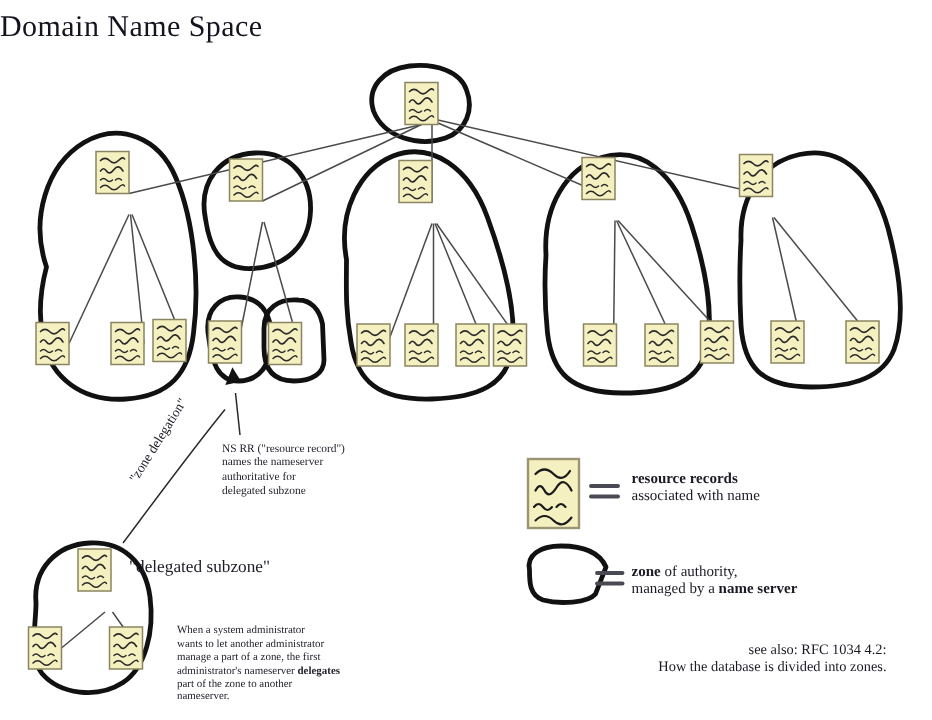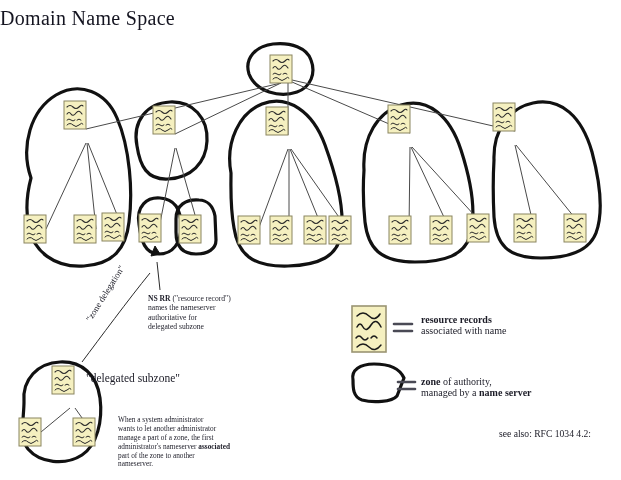--- a/index.html
+++ b/index.html
@@ -35,21 +35,21 @@
     letter-spacing: 0.3px;
     color: #141420;
   }
   #ns-note {
     left: 148px;
     top: 294px;
     font-size: 7.6px;
     font-family: "Liberation Serif", serif;
     color: #23232e;
   }
-  #ns-note b { font-weight: bold; }
+  #ns-note b { font-weight: normal; }
   #deleg-label {
     left: 86px;
     top: 371px;
     font-size: 11.5px;
     color: #1b1b26;
   }
   #para {
     left: 118px;
     top: 404px;
     font-size: 7.3px;
@@ -197,29 +197,30 @@
   </svg>
 
   <div class="txt" id="title">Domain Name Space</div>
 
   <div class="txt" id="ns-note"><b>NS RR</b> ("resource record")<br>names the nameserver<br>authoritative for<br>delegated subzone</div>
 
   <div id="zone-deleg">"zone delegation"</div>
 
   <div class="txt" id="deleg-label">"delegated subzone"</div>
 
-  <div class="txt" id="para">When a system administrator<br>wants to let another administrator<br>manage a part of a zone, the first<br>administrator's nameserver <b>associated</b><br>part of the zone to another<br>nameserver.</div>
+  <div class="txt" id="para">When a system administrator<br>wants to let another administrator<br>manage a part of a zone, the first<br>administrator's nameserver <b>delegates</b><br>part of the zone to another<br>nameserver.</div>
 
   <div class="legend-txt" id="lg2">
     <span><b>zone</b> of authority,</span><br>
     <span>managed by a <b>name server</b></span>
   </div>
 
   <div class="legend-txt" id="lg1">
     <b>resource records</b><br>
     <span>associated with name</span>
   </div>
 
   <div id="seealso">
     <span>see also: RFC 1034 4.2:</span><br>
+    <span>How the database is divided into zones.</span>
   </div>
 
 </div>
 
 </body></html>

